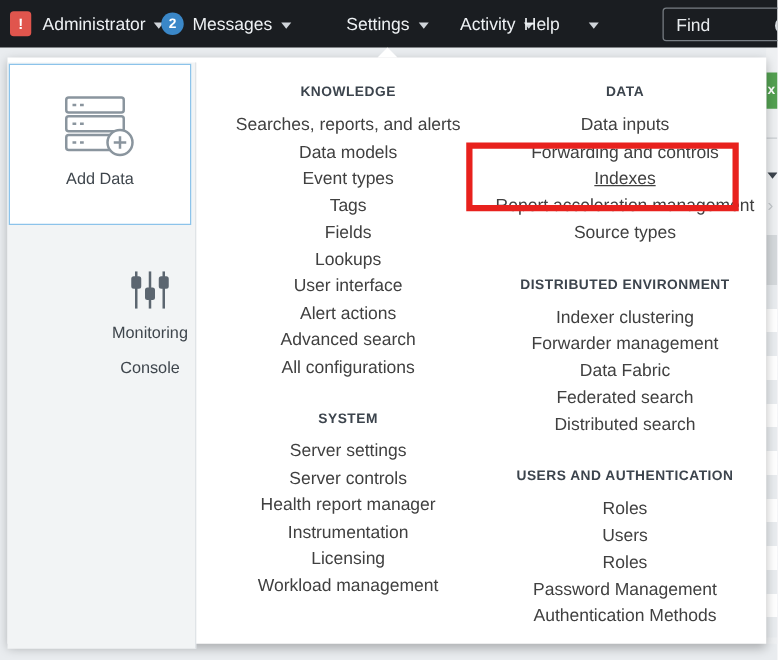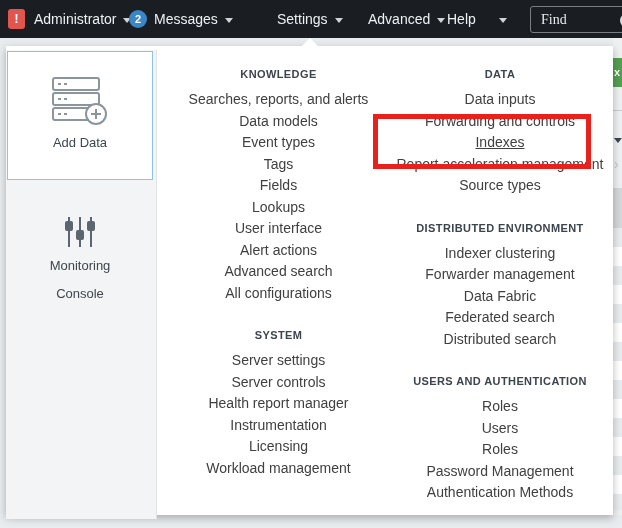--- a/index.html
+++ b/index.html
@@ -34,21 +34,21 @@
     margin-right:7px;
   }
   .find-box{
     position:absolute;left:530px;top:6px;width:100px;height:25px;
     border:1px solid #787e84;border-radius:3px;background:transparent;
     display:flex;align-items:center;overflow:hidden;
   }
   .find-box input{
     background:transparent;border:none;outline:none;color:#e8ebee;
     font-size:14px;padding:0 0 0 10px;width:70px;
-    font-family:Liberation Serif, serif;
+    font-family:Liberation Sans, sans-serif;
   }
   .find-box input::placeholder{color:#e8ebee;opacity:1;}
   .magnifier{
     position:absolute;right:-4px;top:6px;width:11px;height:11px;
     border:2px solid #d6dade;border-radius:50%;
   }
   
   .notch{
     position:absolute;left:302px;top:38px;width:0;height:0;z-index:12;
     border-left:8px solid transparent;border-right:8px solid transparent;
@@ -135,25 +135,25 @@
     <span>Messages</span>
     <span class="tb-caret"></span>
   </div>
 
   <div class="tb-item" style="left:277px;">
     <span>Settings</span>
     <span class="tb-caret"></span>
   </div>
 
   <div class="tb-item" style="left:368px;">
-    <span>Advanced</span>
-    <span class="tb-caret"></span>
-  </div>
-
-  <div class="tb-item" style="left:447px;gap:16px;">
+    <span>Activity</span>
+    <span class="tb-caret"></span>
+  </div>
+
+  <div class="tb-item" style="left:419px;gap:16px;">
     <span>Help</span>
     <span class="tb-caret"></span>
   </div>
 
   <div class="find-box">
     <input type="text" placeholder="Find" style="">
     <span class="magnifier"></span>
   </div>
 </div>
 
@@ -176,21 +176,21 @@
           <line x1="9" y1="38" x2="12" y2="38"></line>
             <line x1="15" y1="38" x2="18" y2="38"></line>
           <circle cx="47" cy="38" r="10" fill="#ffffff"></circle>
           <line x1="42" y1="38" x2="52" y2="38"></line>
           <line x1="47" y1="33" x2="47" y2="43"></line>
         </g>
       </svg>
       <div class="tile-label">Add Data</div>
     </div>
 
-    <div class="tile tile-monitoring" style="background:transparent;">
+    <div class="tile tile-monitoring" style="background:transparent;margin-left:40px;">
       <svg class="tile-icon" width="34" height="30" viewBox="0 0 34 30">
         <g stroke="#5c6670" stroke-width="2" fill="#5c6670">
           <line x1="6" y1="0" x2="6" y2="30"></line>
           <line x1="17" y1="0" x2="17" y2="30"></line>
           <line x1="28" y1="0" x2="28" y2="30"></line>
           <rect x="3" y="5" width="6" height="8" rx="1"></rect>
           <rect x="14" y="14" width="6" height="8" rx="1"></rect>
           <rect x="25" y="5" width="6" height="8" rx="1"></rect>
         </g>
       </svg>

